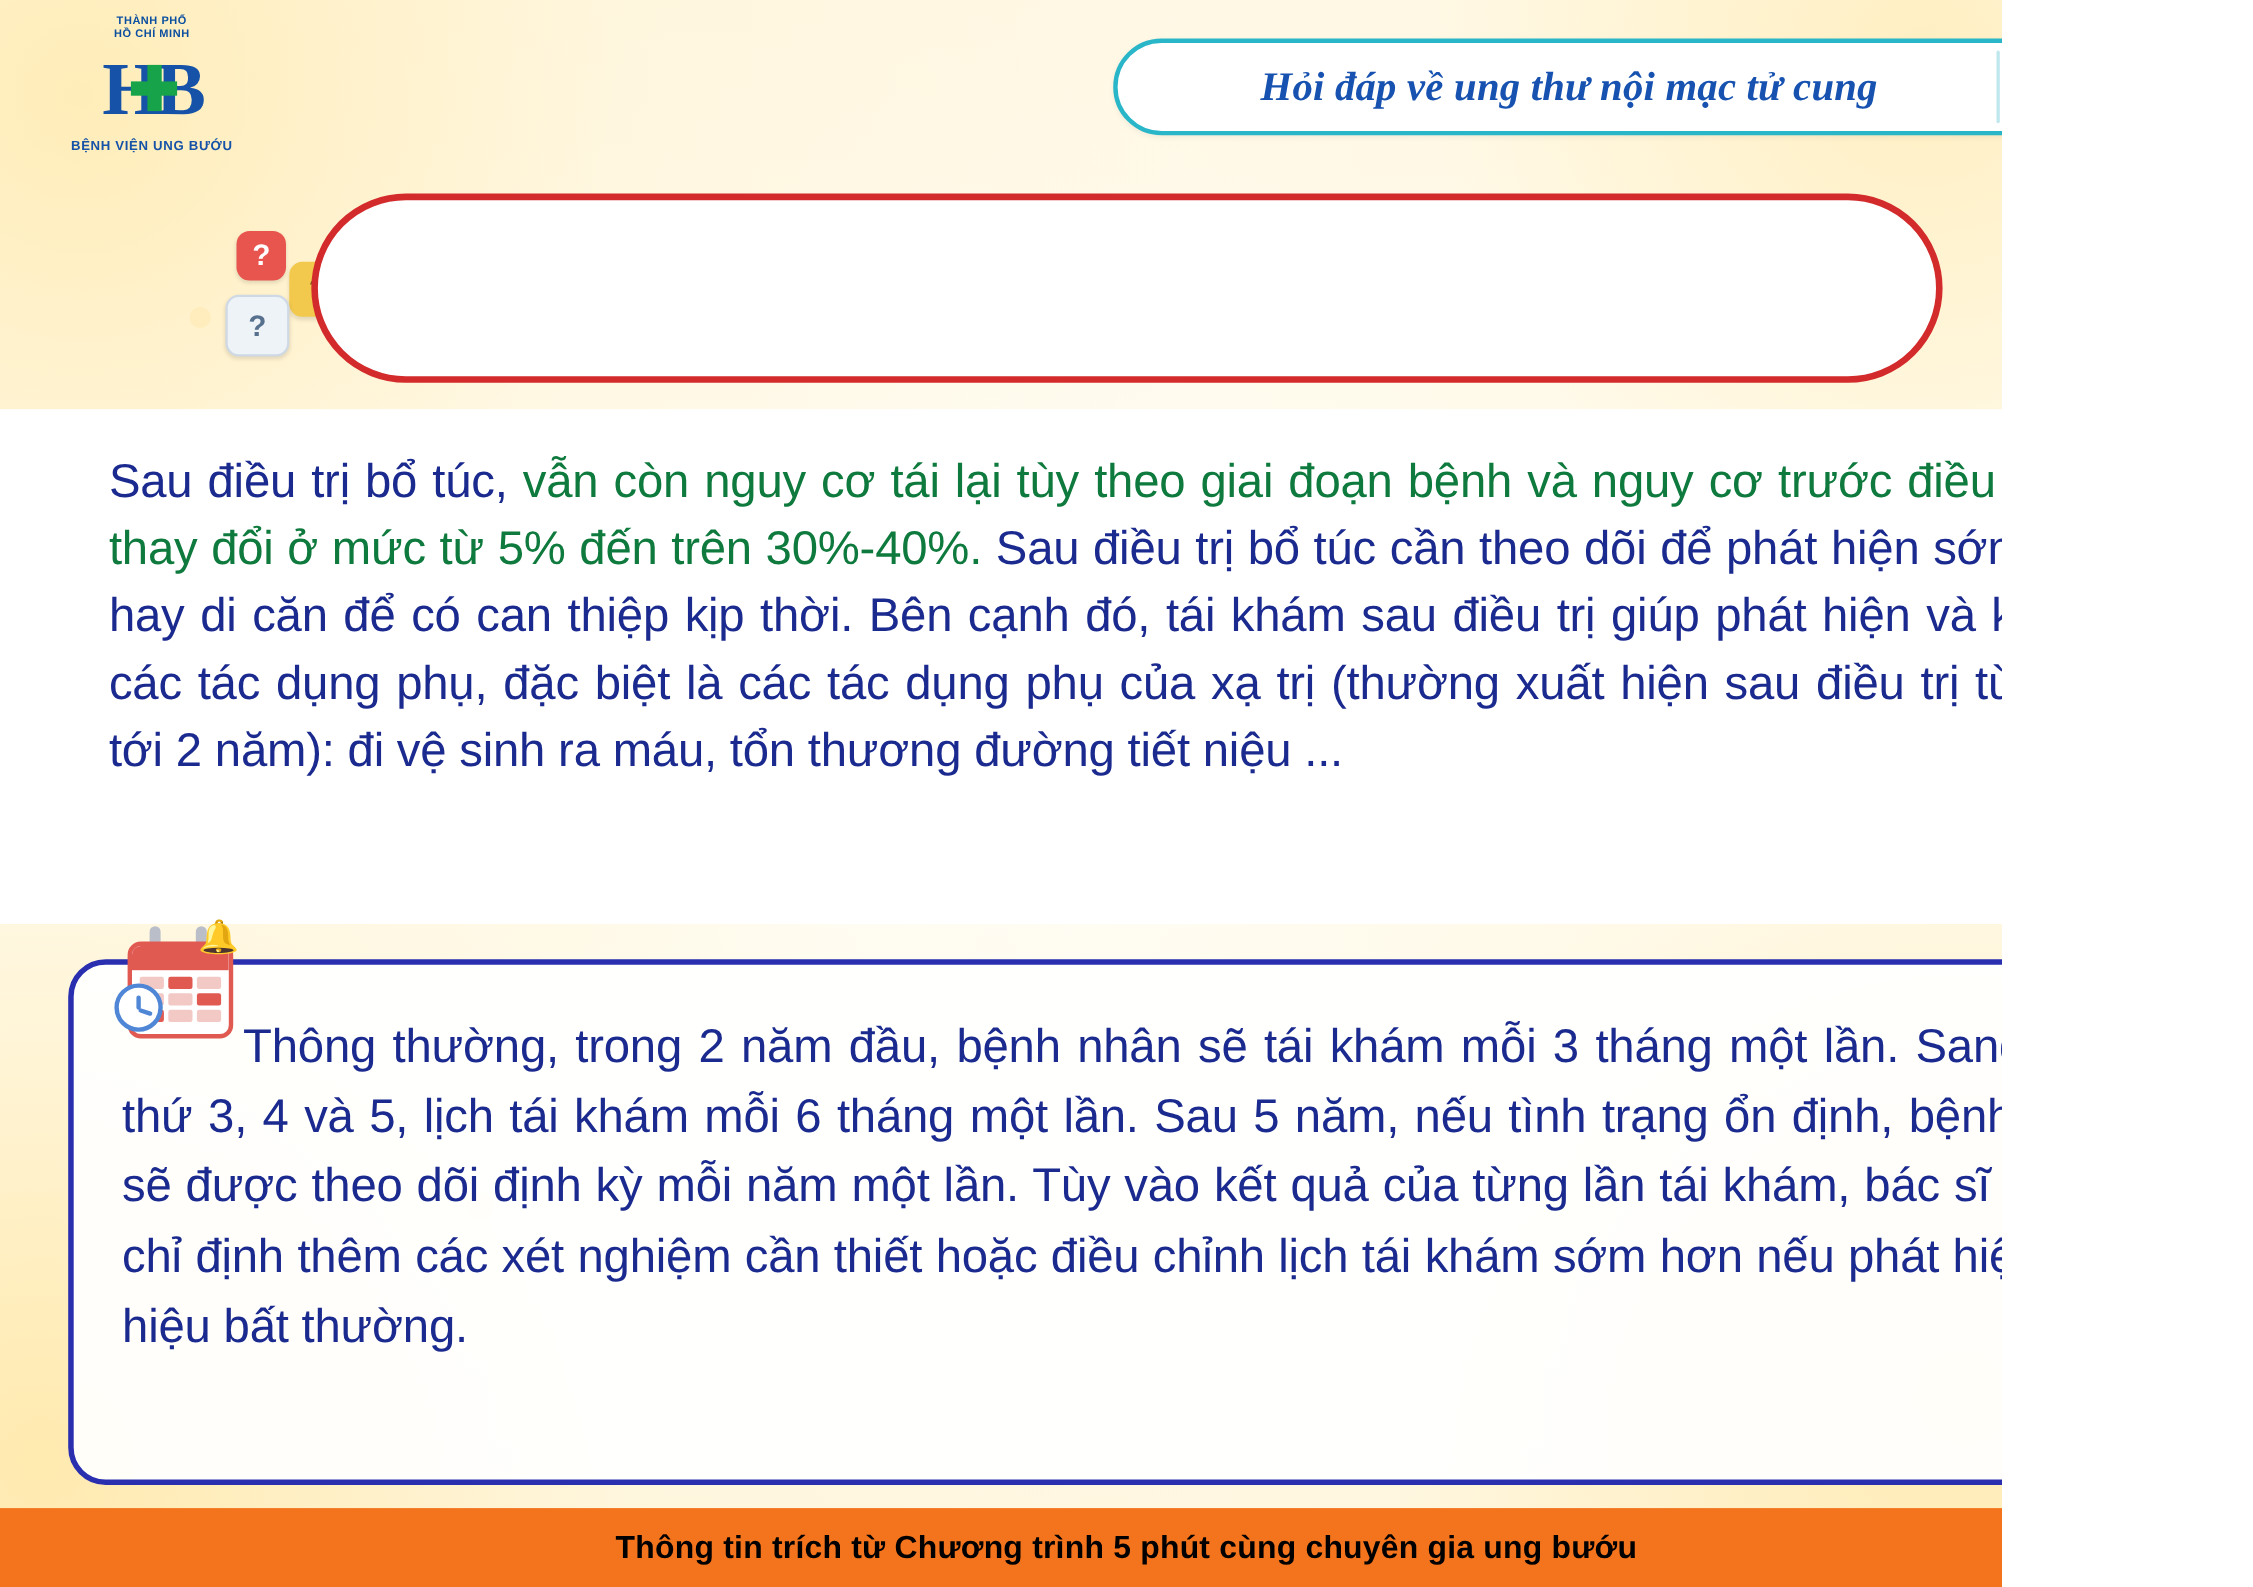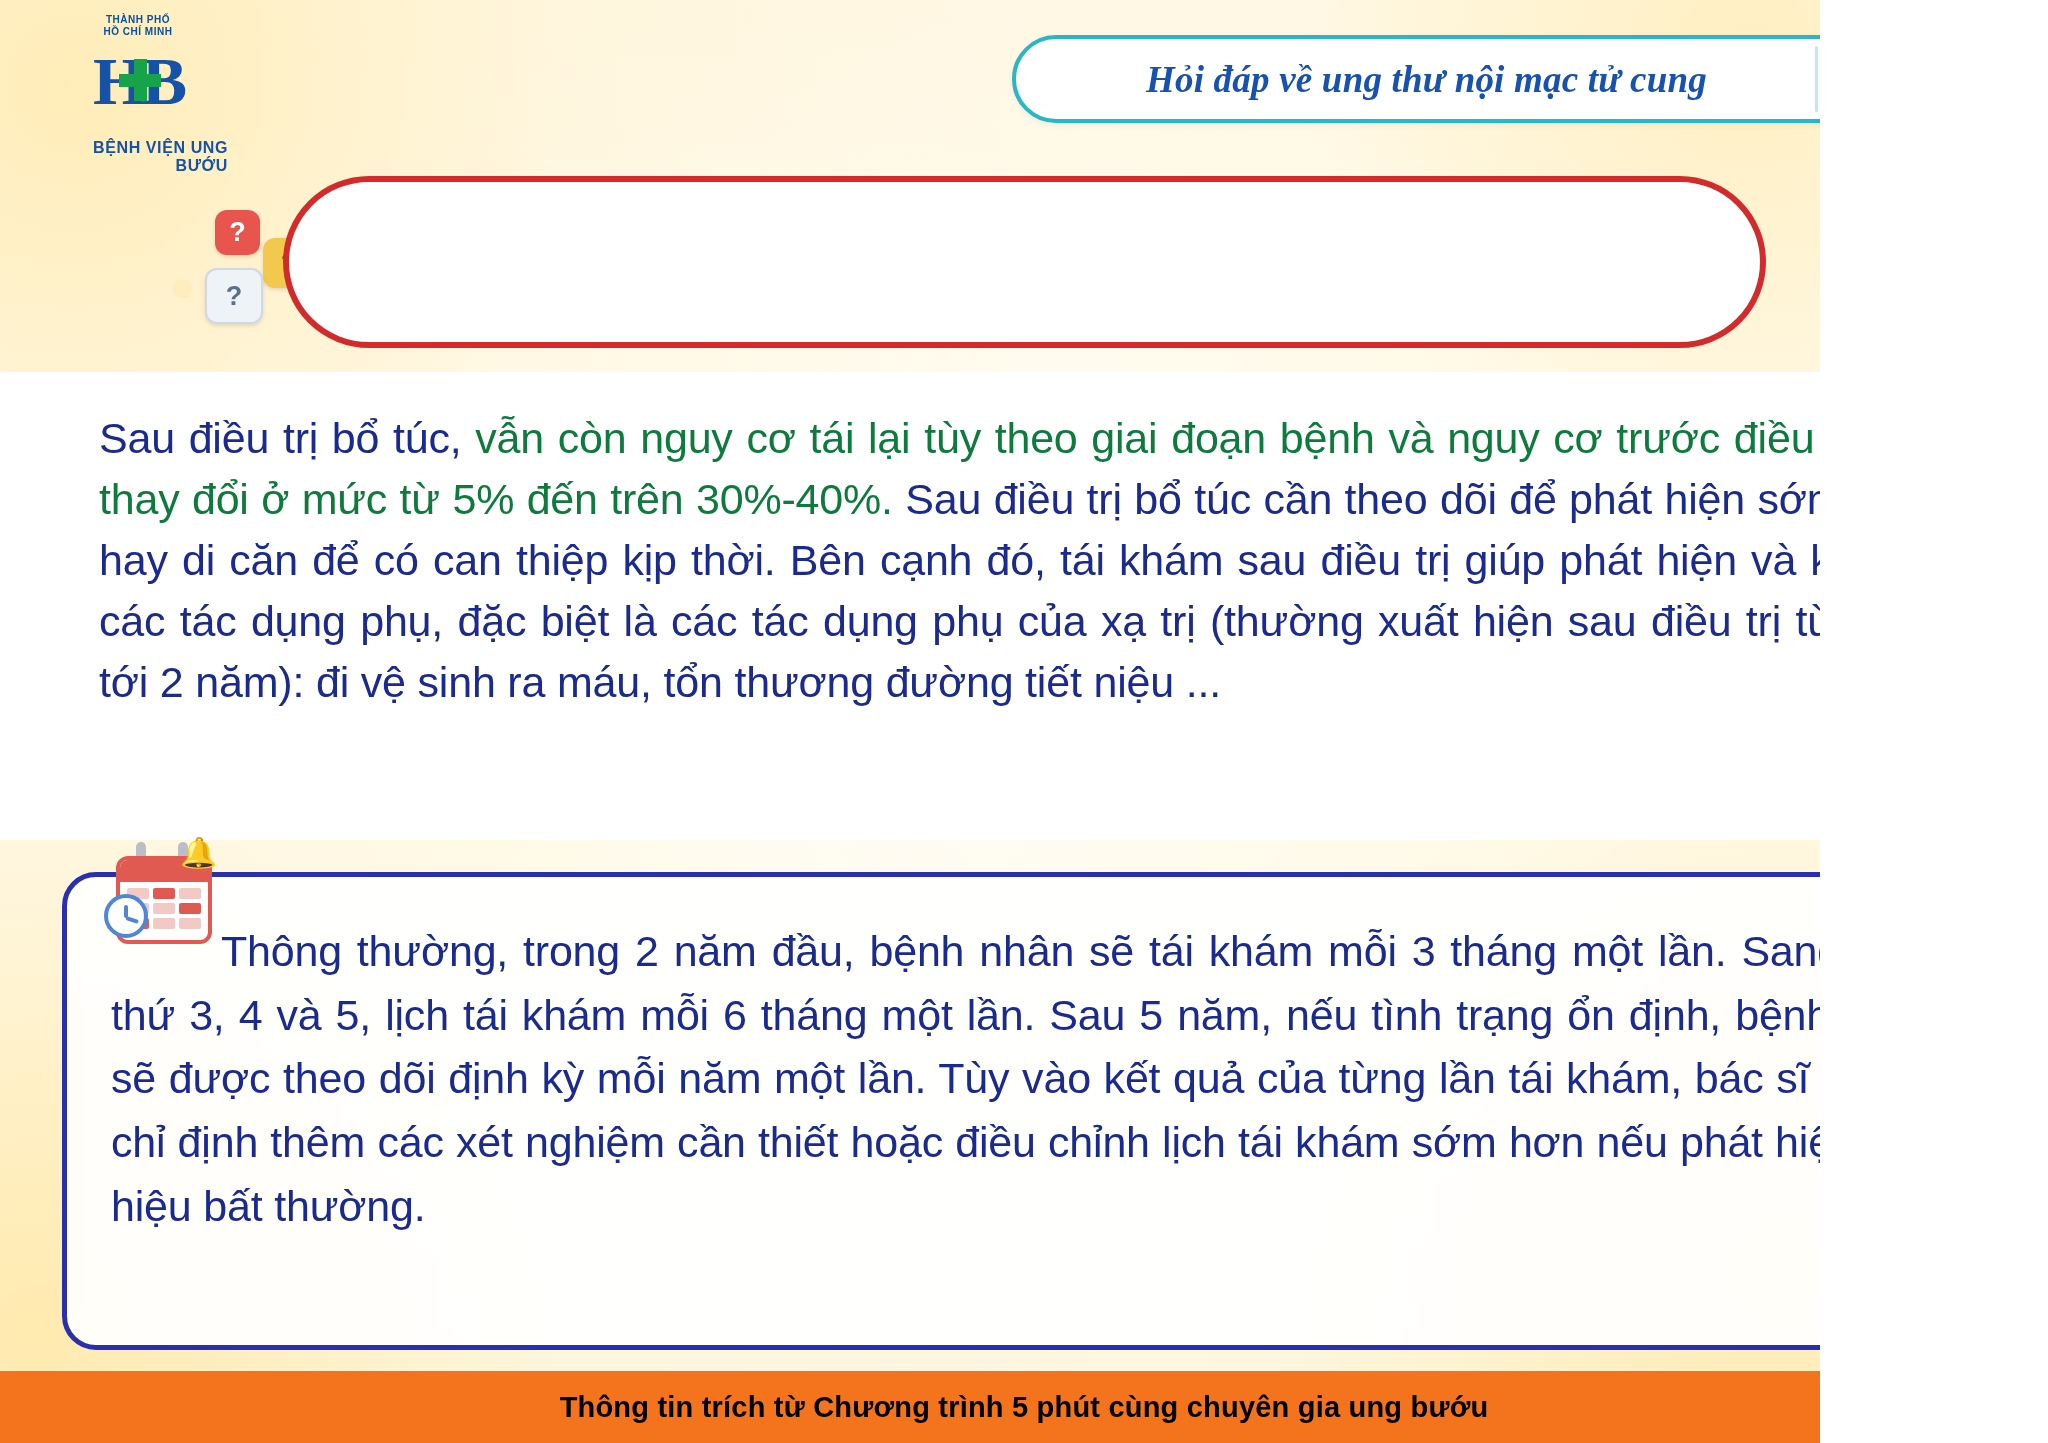--- a/index.html
+++ b/index.html
@@ -83,26 +83,25 @@
     width: 42px; height: 42px;
   }
   .logo-mark .cross i {
     position: absolute;
     background: #16a34a;
     display: block;
   }
   .logo-mark .cross i.h { left: 0; top: 15px; width: 42px; height: 13px; }
   .logo-mark .cross i.v { left: 15px; top: 0; width: 13px; height: 42px; }
   .logo-name {
-    font-size: 16px;
+    font-size: 12px;
     font-weight: bold;
     color: #1552a8;
     letter-spacing: .6px;
-    margin-top: 16px;
-    text-align: right;
+    margin-top: 2px;
   }
 
   .title-pill {
     position: absolute;
     left: 1012px; top: 35px;
     width: 960px; height: 88px;
     border: 4px solid #29b6c8;
     border-radius: 46px;
     background: #ffffff;
     display: flex;

